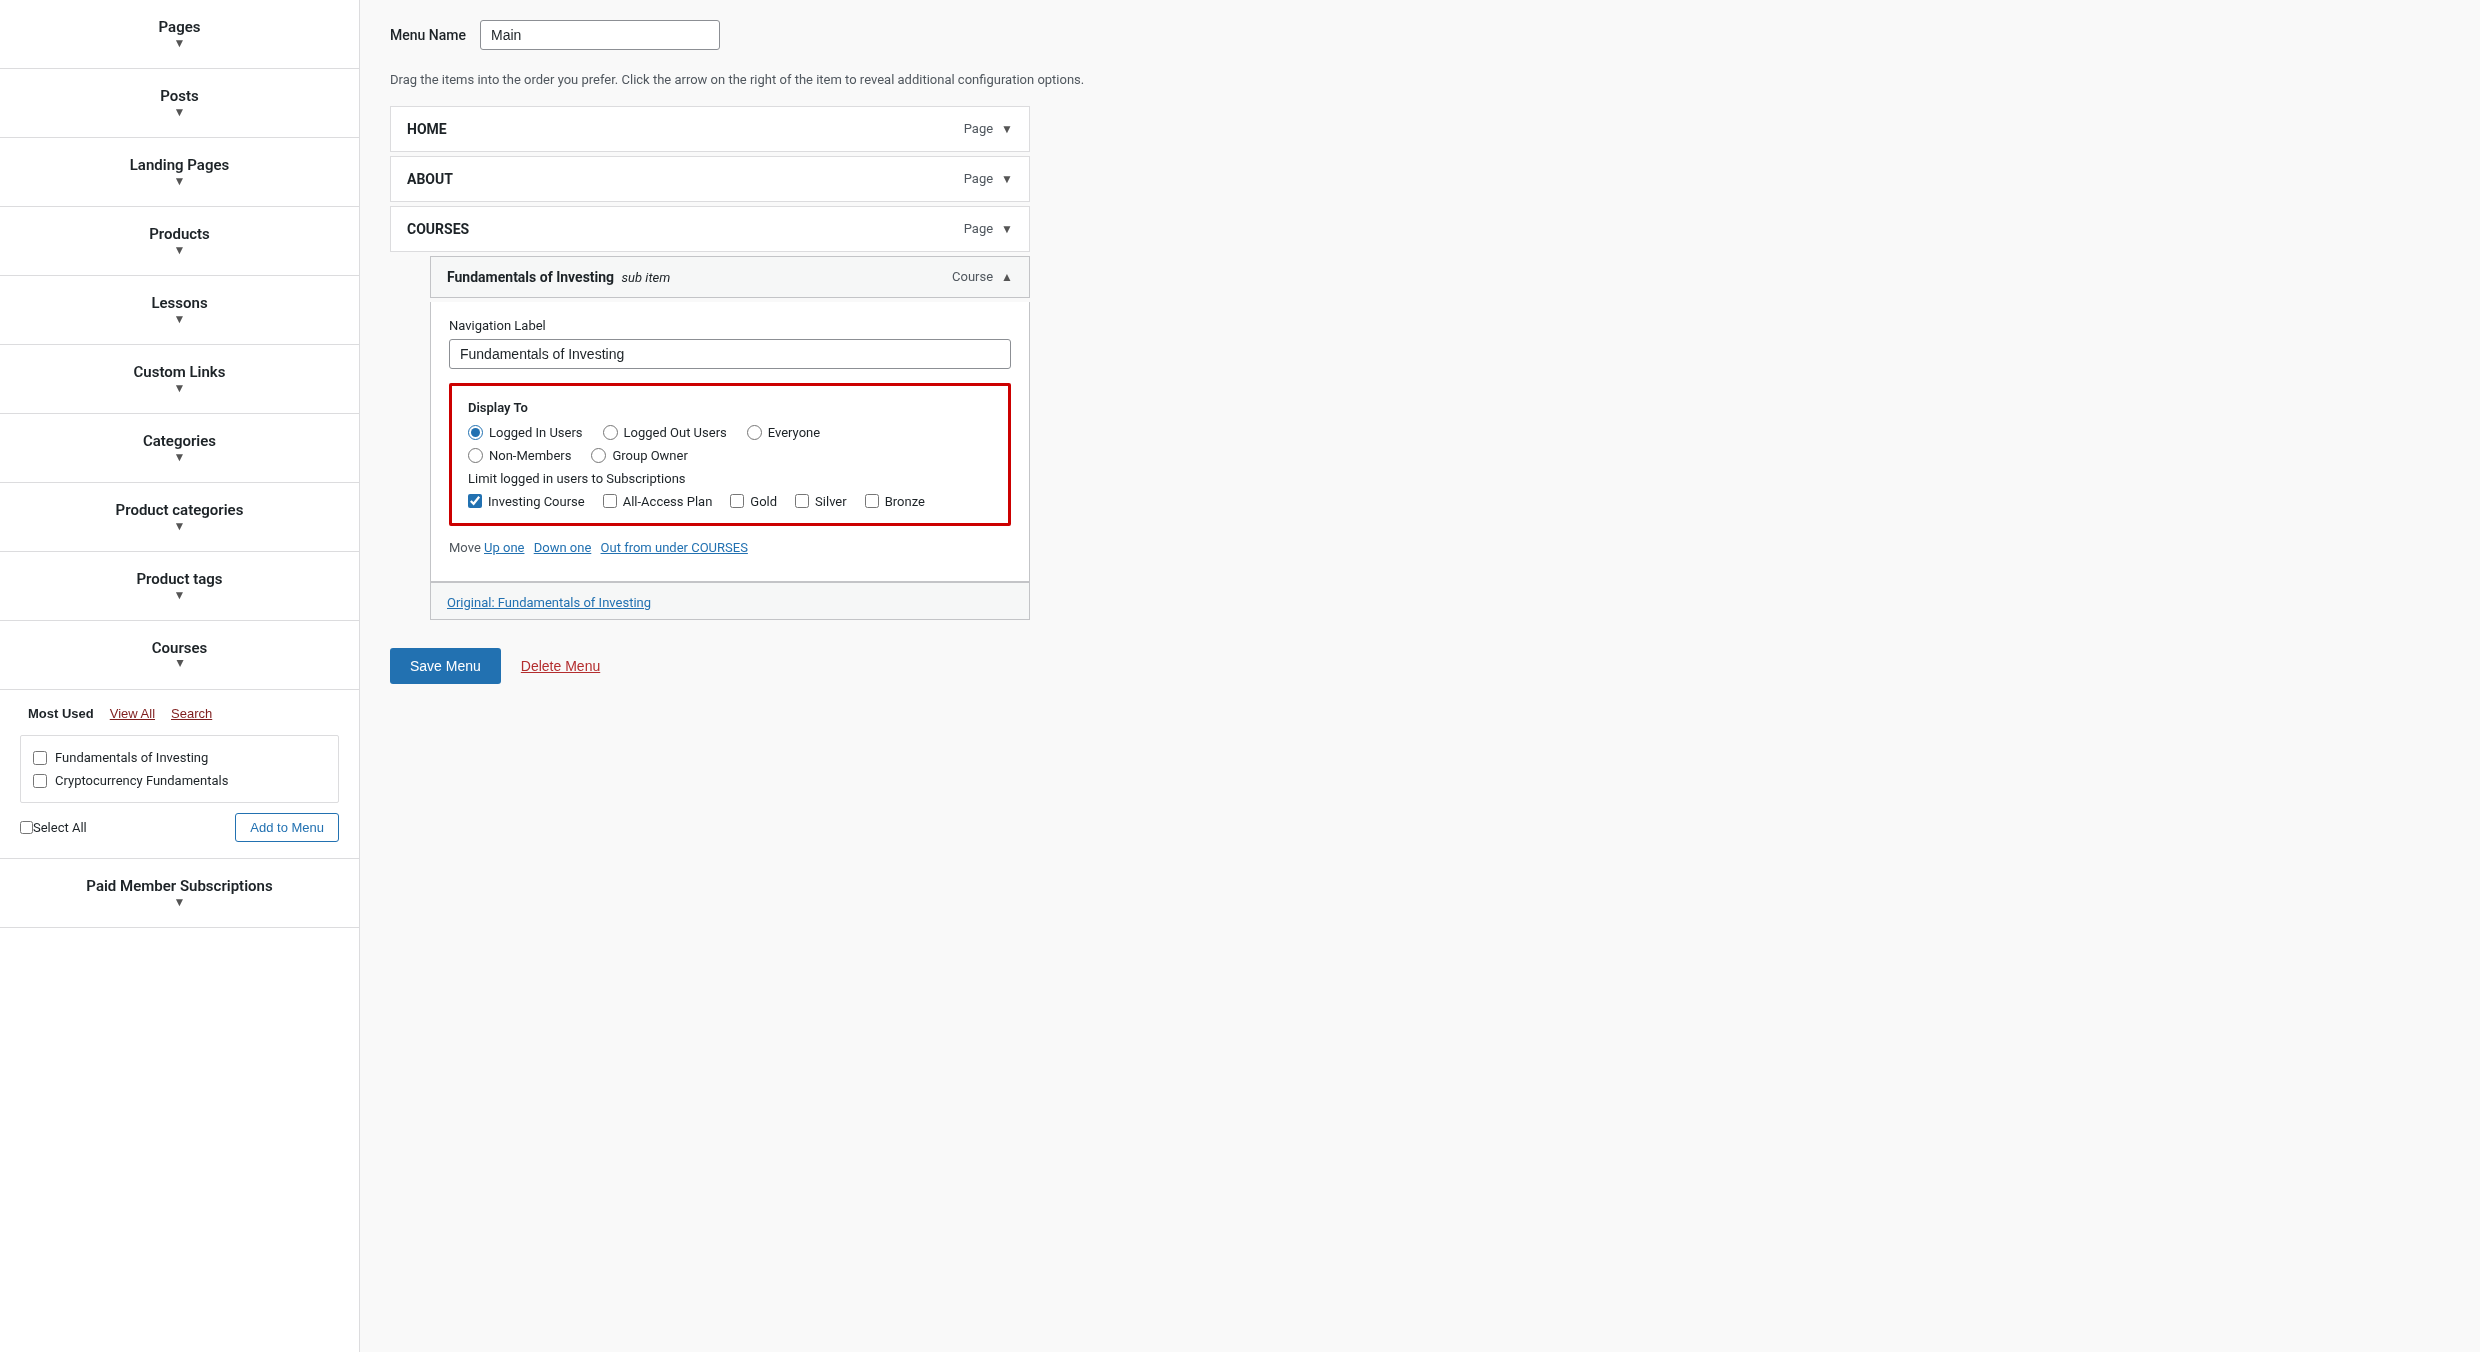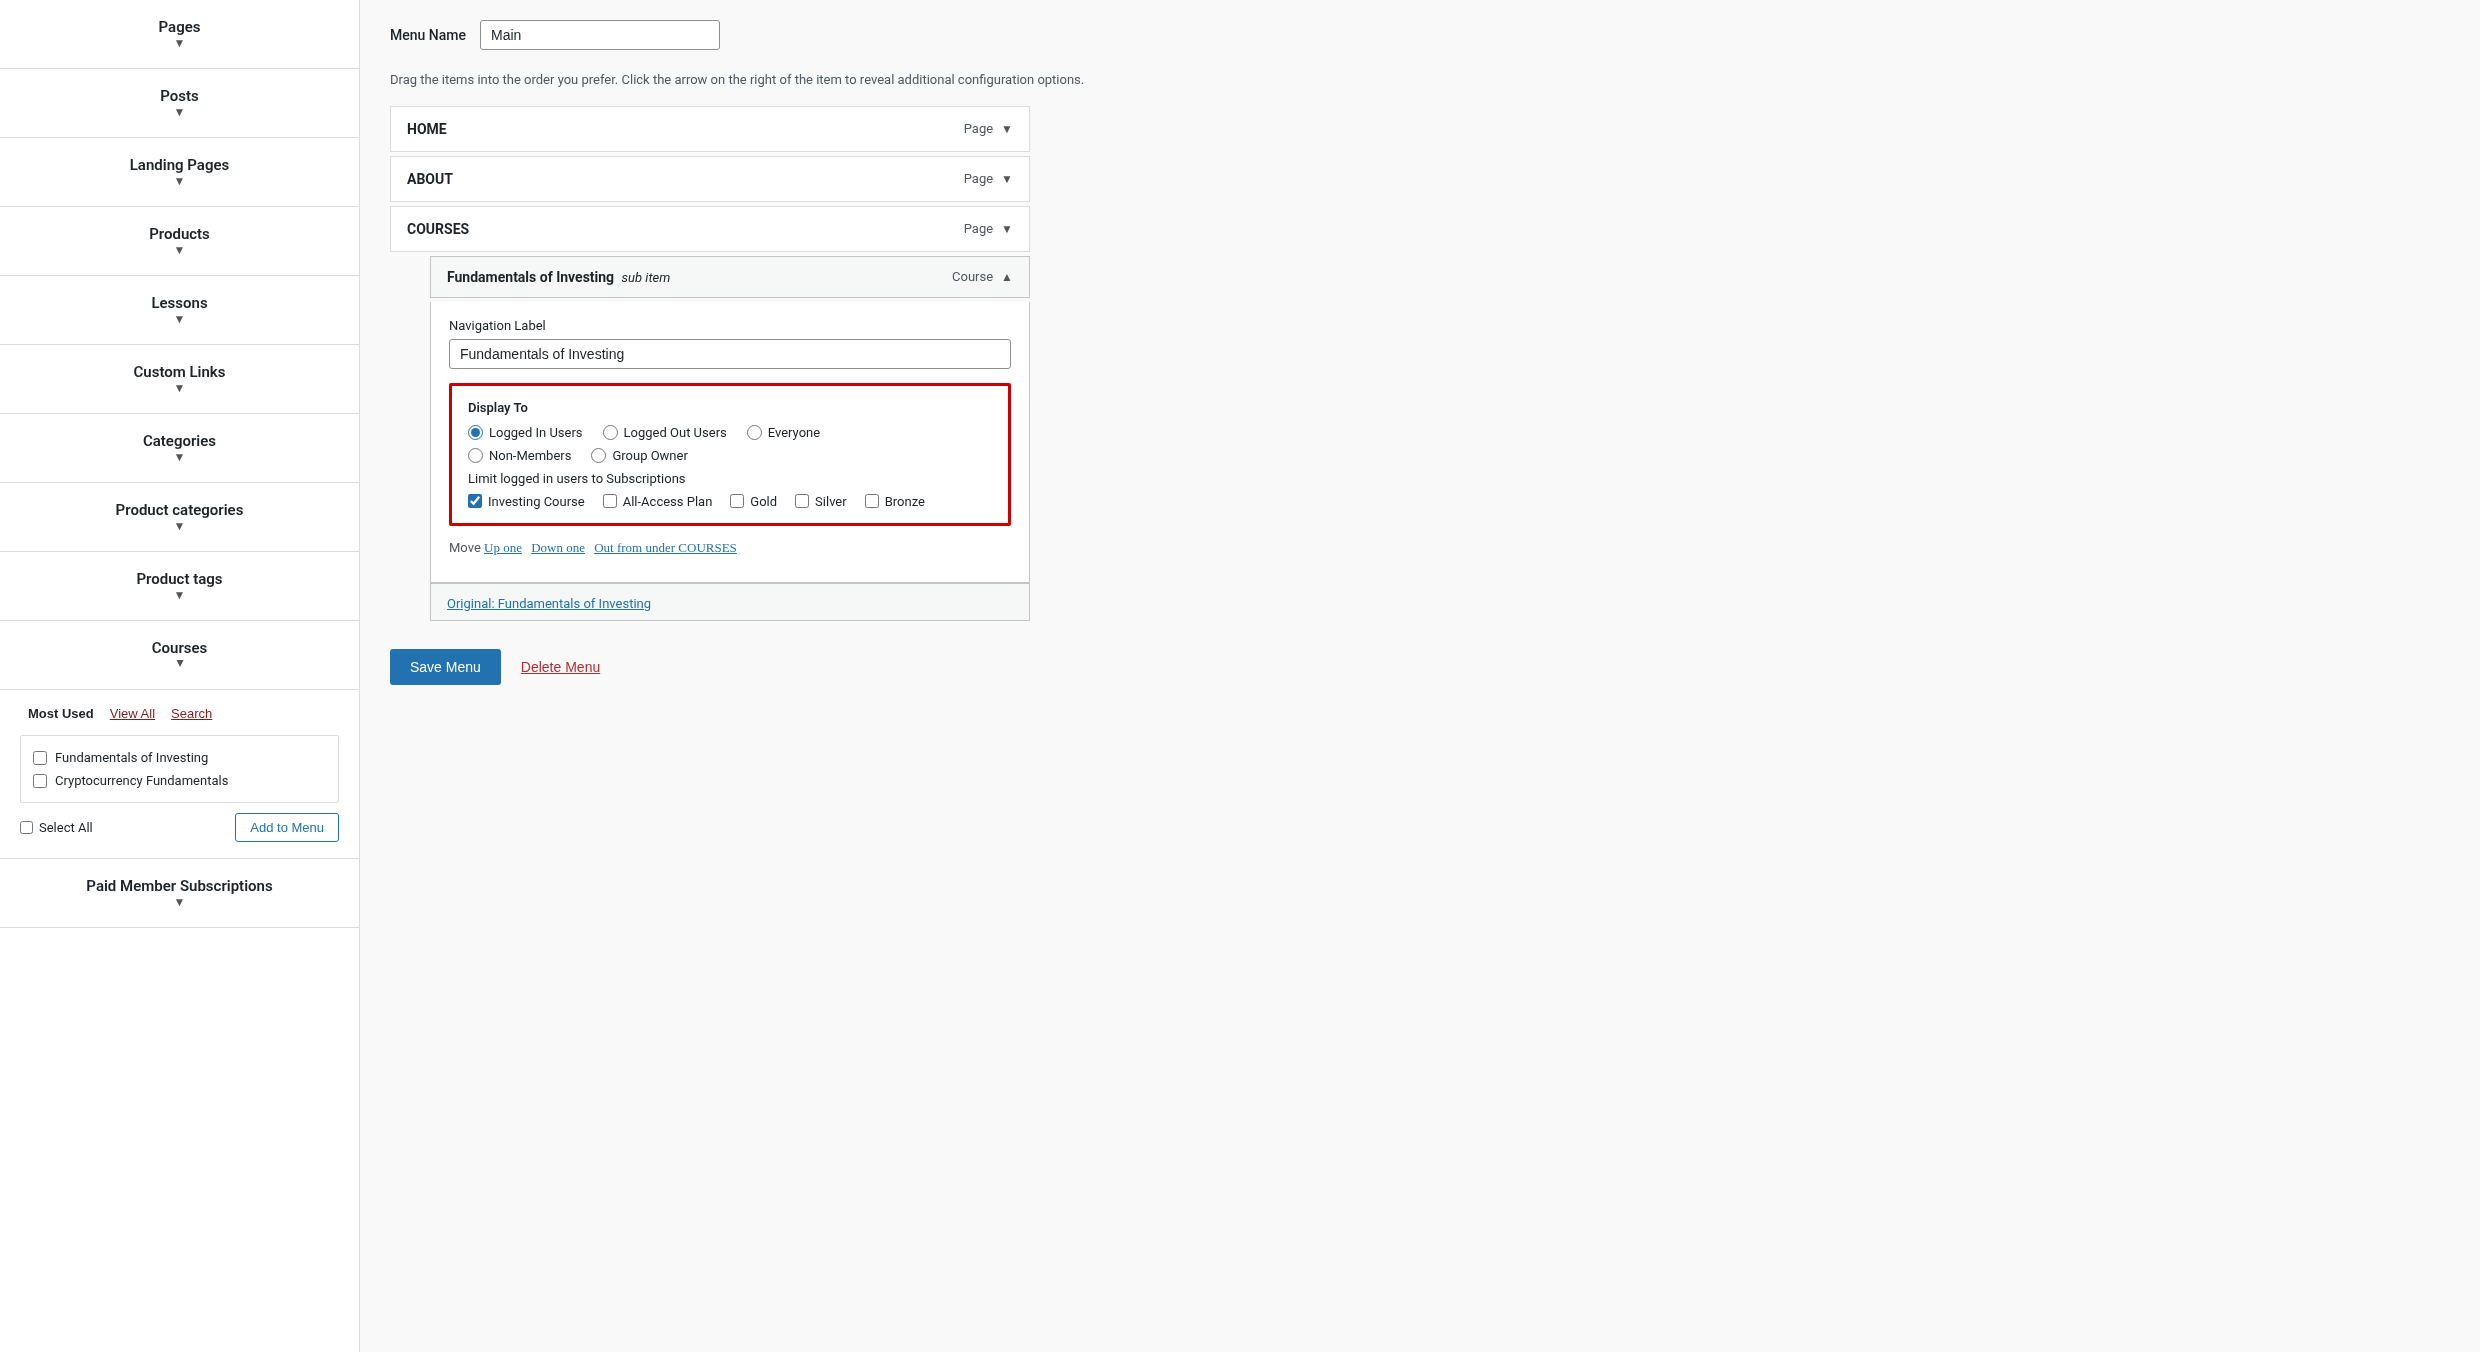--- a/index.html
+++ b/index.html
@@ -109,21 +109,21 @@
     .footer-row {
       display: flex;
       justify-content: space-between;
       align-items: center;
       margin-top: 6px;
     }
 
     .select-all-label {
       display: flex;
       align-items: center;
-      gap: 6px;
+      gap: 0;
       font-size: 13px;
       color: #1d2327;
     }
 
     .add-to-menu-btn {
       background: #fff;
       border: 1px solid #2271b1;
       color: #2271b1;
       padding: 6px 14px;
       font-size: 13px;
@@ -360,21 +360,20 @@
       font-size: 13px;
       color: #50575e;
       margin-bottom: 10px;
     }
 
     .move-row a {
       color: #2271b1;
       text-decoration: underline;
       cursor: pointer;
       margin-right: 6px;
-      font-family: Liberation Serif, serif;
     }
 
     
     .bottom-actions {
       display: flex;
       align-items: center;
       gap: 20px;
       margin-top: 24px;
       max-width: 640px;
     }

